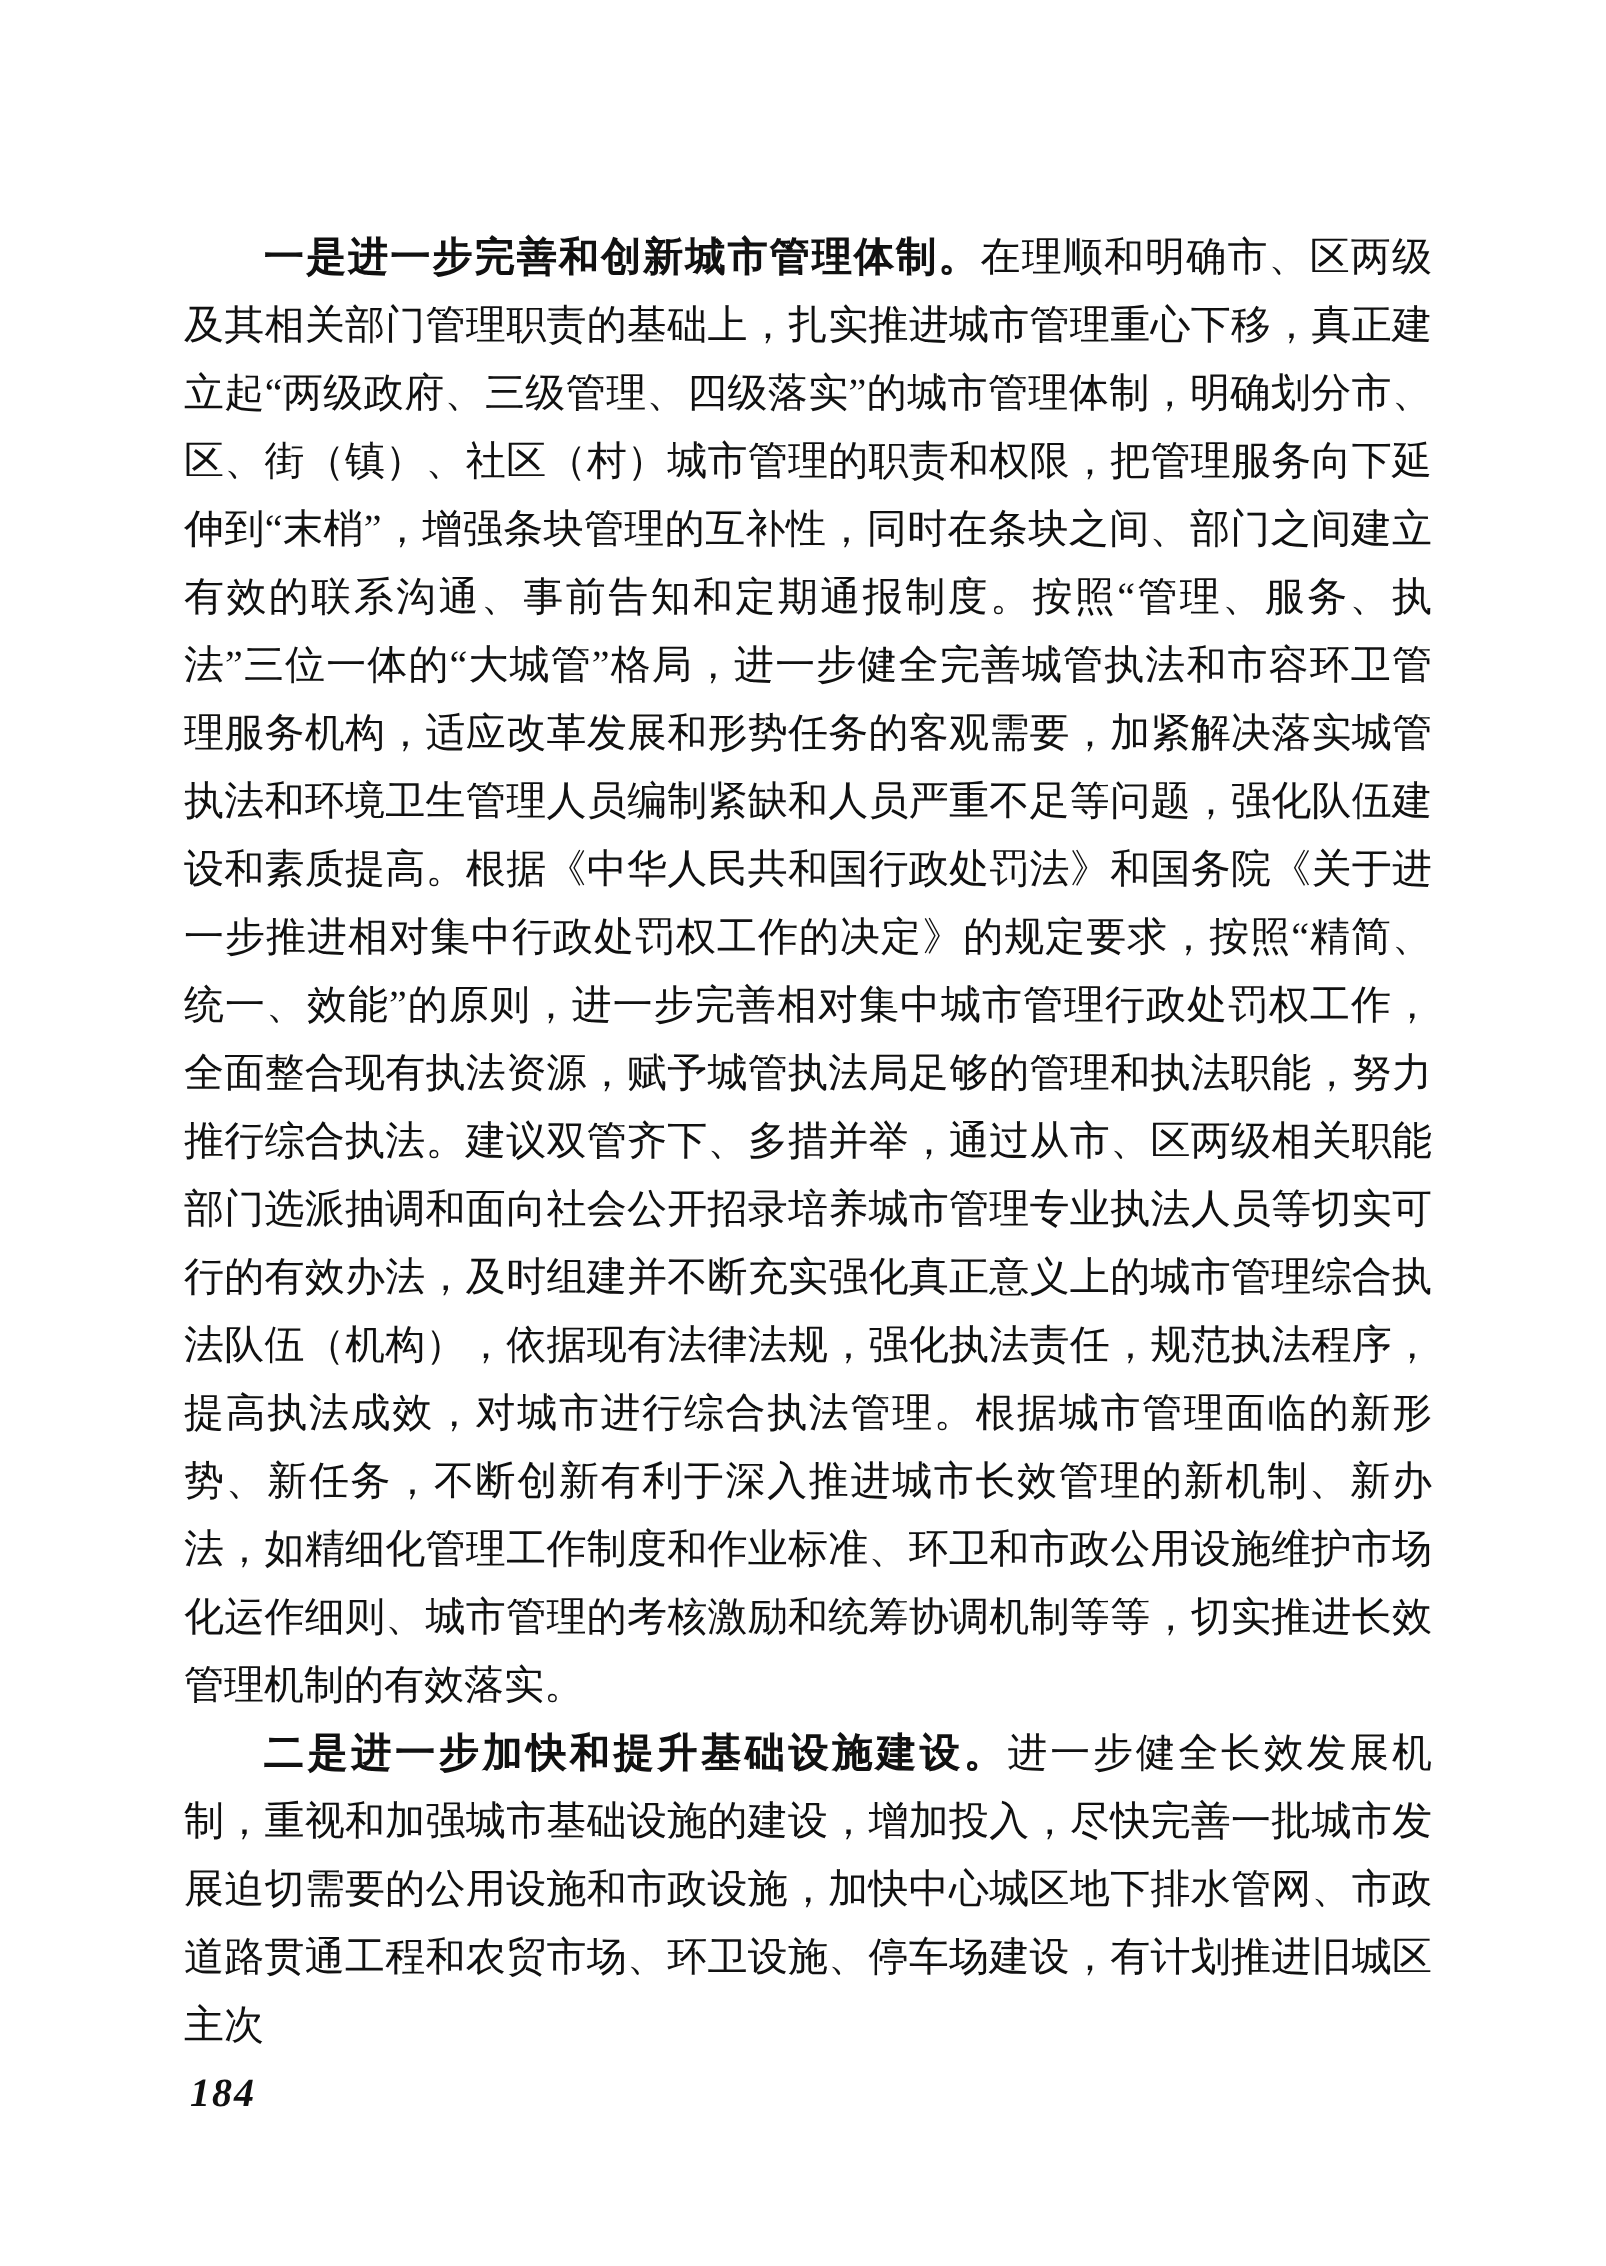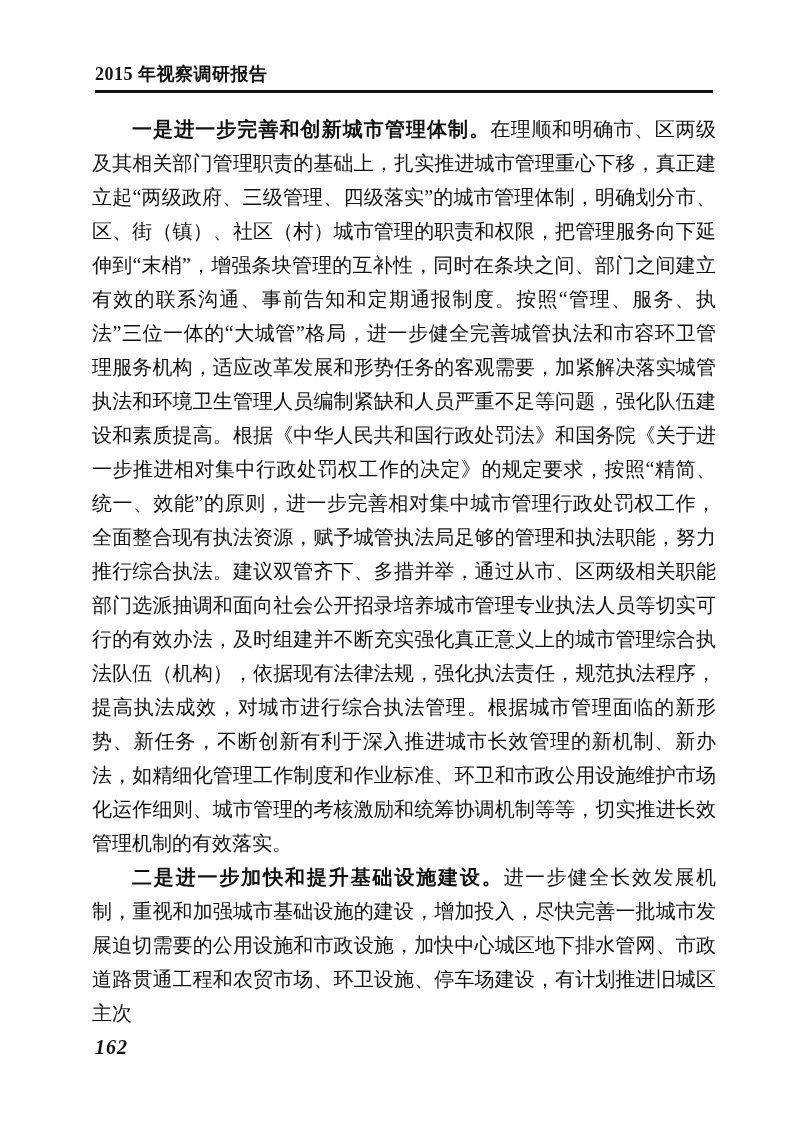--- a/index.html
+++ b/index.html
@@ -65,25 +65,21 @@
     font-weight: 700;
     font-style: italic;
     letter-spacing: 1px;
   }
 </style>
 </head>
 <body>
 
 <div class="page">
 
-  <div class="header">
-    <div class="header-title">2015 年视察调研报告</div>
-    <div class="header-rule"></div>
-  </div>
 
   <div class="doc-body">
     <p class="para"><span class="para-lead">一是进一步完善和创新城市管理体制。</span><span class="para-text">在理顺和明确市、区两级及其相关部门管理职责的基础上，扎实推进城市管理重心下移，真正建立起“两级政府、三级管理、四级落实”的城市管理体制，明确划分市、区、街（镇）、社区（村）城市管理的职责和权限，把管理服务向下延伸到“末梢”，增强条块管理的互补性，同时在条块之间、部门之间建立有效的联系沟通、事前告知和定期通报制度。按照“管理、服务、执法”三位一体的“大城管”格局，进一步健全完善城管执法和市容环卫管理服务机构，适应改革发展和形势任务的客观需要，加紧解决落实城管执法和环境卫生管理人员编制紧缺和人员严重不足等问题，强化队伍建设和素质提高。根据《中华人民共和国行政处罚法》和国务院《关于进一步推进相对集中行政处罚权工作的决定》的规定要求，按照“精简、统一、效能”的原则，进一步完善相对集中城市管理行政处罚权工作，全面整合现有执法资源，赋予城管执法局足够的管理和执法职能，努力推行综合执法。建议双管齐下、多措并举，通过从市、区两级相关职能部门选派抽调和面向社会公开招录培养城市管理专业执法人员等切实可行的有效办法，及时组建并不断充实强化真正意义上的城市管理综合执法队伍（机构），依据现有法律法规，强化执法责任，规范执法程序，提高执法成效，对城市进行综合执法管理。根据城市管理面临的新形势、新任务，不断创新有利于深入推进城市长效管理的新机制、新办法，如精细化管理工作制度和作业标准、环卫和市政公用设施维护市场化运作细则、城市管理的考核激励和统筹协调机制等等，切实推进长效管理机制的有效落实。</span></p>
     <p class="para"><span class="para-lead">二是进一步加快和提升基础设施建设。</span><span class="para-text">进一步健全长效发展机制，重视和加强城市基础设施的建设，增加投入，尽快完善一批城市发展迫切需要的公用设施和市政设施，加快中心城区地下排水管网、市政道路贯通工程和农贸市场、环卫设施、停车场建设，有计划推进旧城区主次</span></p>
   </div>
 
-  <div class="page-number">162</div>
+  <div class="page-number">184</div>
 
 </div>
 
 </body></html>

